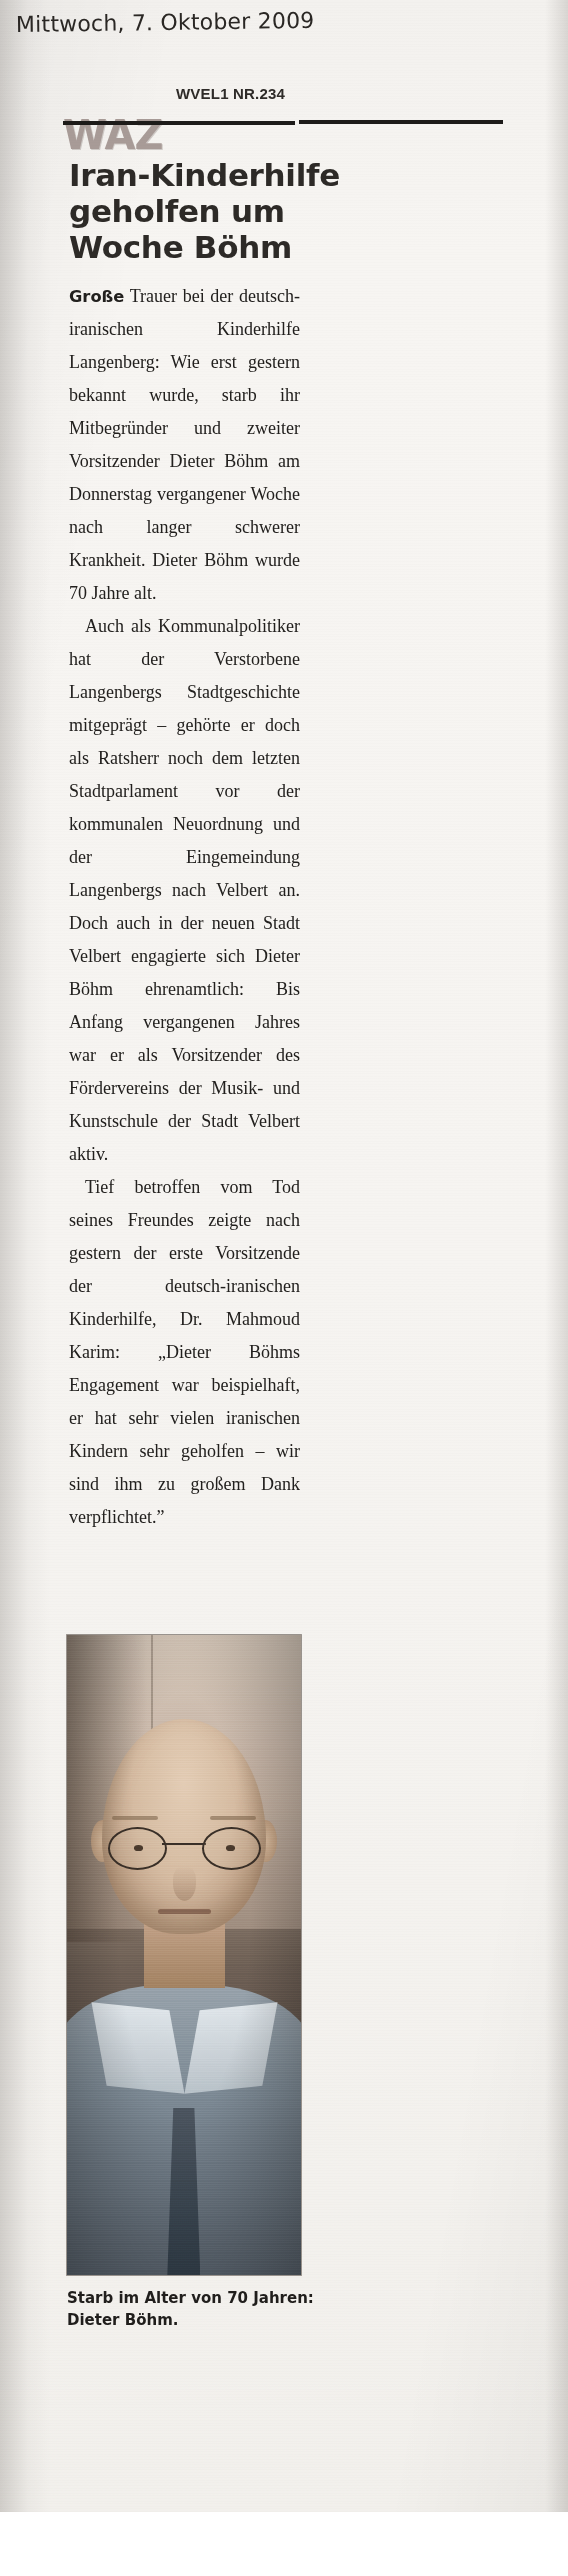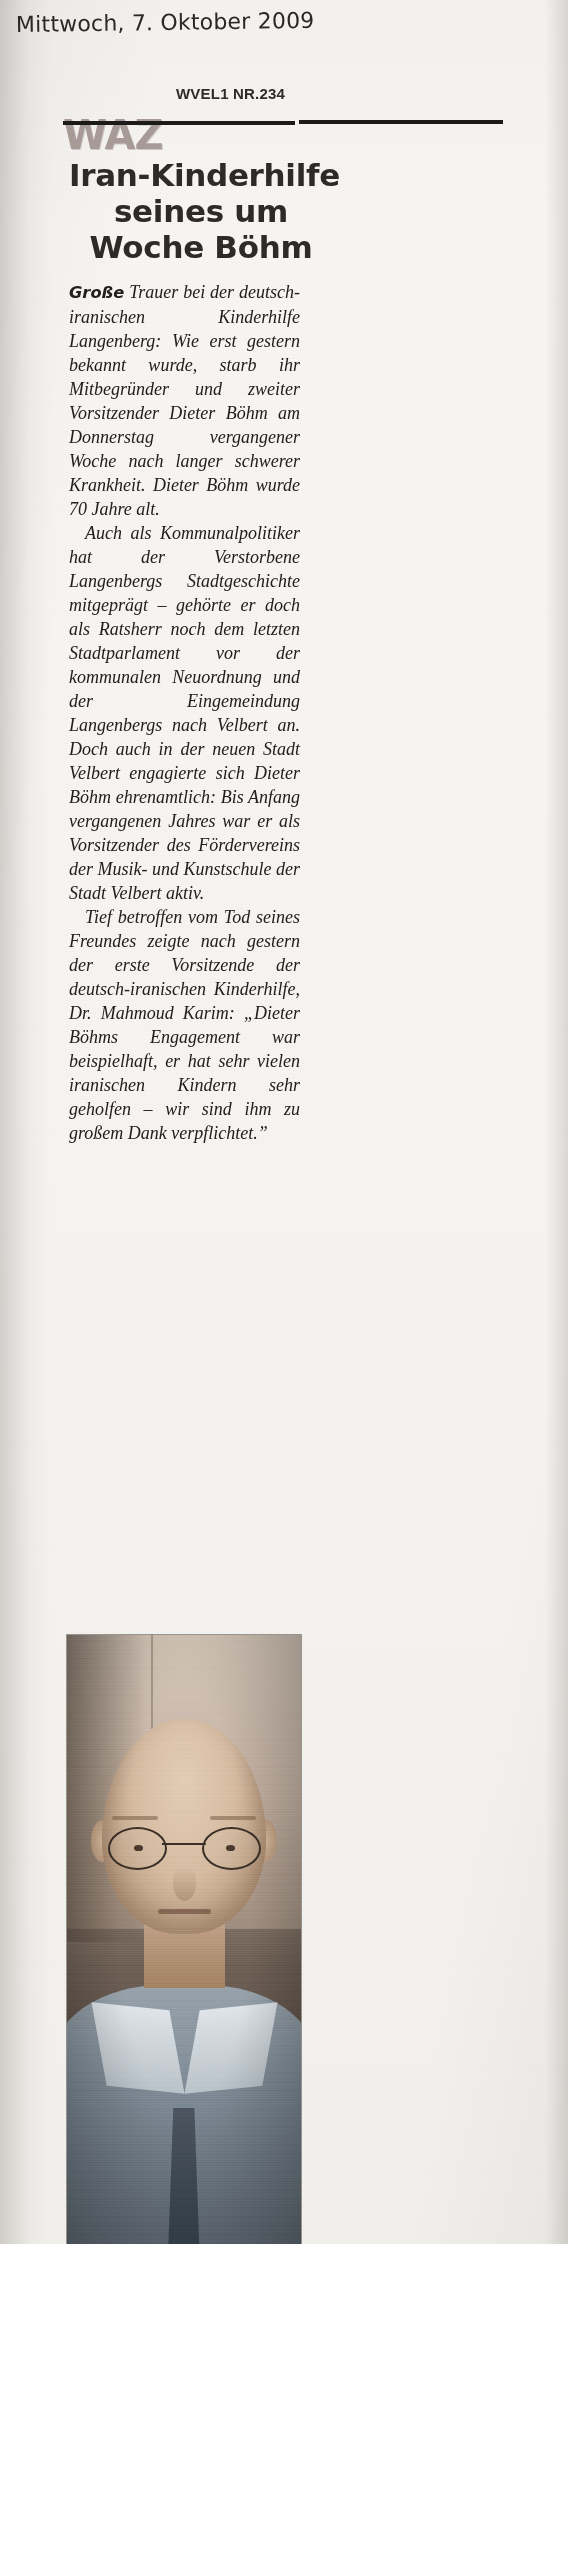--- a/index.html
+++ b/index.html
@@ -12,21 +12,21 @@
     height: 2576px;
     font-family: "Liberation Serif", serif;
     color: #1a1a1a;
     overflow: hidden;
   }
 
   
   .page {
     position: relative;
     width: 568px;
-    height: 2244px;
+    height: 2512px;
     background:
       linear-gradient(100deg, rgba(0,0,0,0.035) 0%, rgba(0,0,0,0) 18%, rgba(0,0,0,0) 82%, rgba(0,0,0,0.04) 100%),
       linear-gradient(180deg, #f3f1ee 0%, #f7f5f2 10%, #f6f4f1 50%, #f2f0ec 100%);
     overflow: hidden;
   }
   .scan-noise {
     position: absolute;
     inset: 0;
     pointer-events: none;
     background:
@@ -115,37 +115,35 @@
     font-family: "DejaVu Sans", sans-serif;
     font-weight: 700;
     font-size: 31px;
     line-height: 36px;
     color: #2d2a27;
     letter-spacing: -0.3px;
   }
   .headline .l {
     display: block;
     white-space: nowrap;
-    text-align: center;
   }
 
   
   .column {
     position: absolute;
     left: 69px;
     top: 280px;
     width: 231px;
     font-family: "Liberation Serif", serif;
     font-size: 18px;
-    line-height: 24px;
+    line-height: 33px;
     color: #22201e;
     text-align: justify;
     text-justify: inter-word;
     hyphens: manual;
-    font-style: italic;
   }
   .column p {
     margin: 0;
   }
   .column p + p {
     text-indent: 16px;
   }
   .lead-bold {
     font-family: "DejaVu Sans", sans-serif;
     font-weight: 700;
@@ -377,21 +375,21 @@
   <div class="masthead">
     <div class="waz-logo">WAZ</div>
     <div class="edition">WVEL1 NR.234</div>
   </div>
 
   <div class="rule"></div>
   <div class="rule second"></div>
 
   <div class="headline">
     <span class="l">Iran-Kinderhilfe</span>
-    <span class="l">seines um</span>
+    <span class="l">geholfen um</span>
     <span class="l">Woche Böhm</span>
   </div>
 
   <div class="column">
     <p>
       <span class="lead-bold">Große</span><span> Trauer bei der deutsch-iranischen Kinderhilfe Langenberg: Wie erst gestern bekannt wurde, starb ihr Mitbegründer und zweiter Vorsitzender Dieter Böhm am Donnerstag vergangener Woche nach langer schwerer Krankheit. Dieter Böhm wurde 70 Jahre alt.</span>
     </p>
     <p>
       <span>Auch als Kommunalpolitiker hat der Verstorbene Langenbergs Stadtgeschichte mitgeprägt – gehörte er doch als Ratsherr noch dem letzten Stadtparlament vor der kommunalen Neuordnung und der Eingemeindung Langenbergs nach Velbert an. Doch auch in der neuen Stadt Velbert engagierte sich Dieter Böhm ehrenamtlich: Bis Anfang vergangenen Jahres war er als Vorsitzender des Fördervereins der Musik- und Kunstschule der Stadt Velbert aktiv.</span>
     </p>
@@ -429,16 +427,17 @@
         </div>
       </div>
       <div class="nose"></div>
       <div class="mouth"></div>
 
       <div class="photo-grain"></div>
       <div class="photo-vignette"></div>
     </div>
   </div>
 
+  <div class="caption">Starb im Alter von 70 Jahren: Dieter Böhm.</div>
 
   <div class="scan-noise"></div>
 </div>
 
 
 </body></html>

